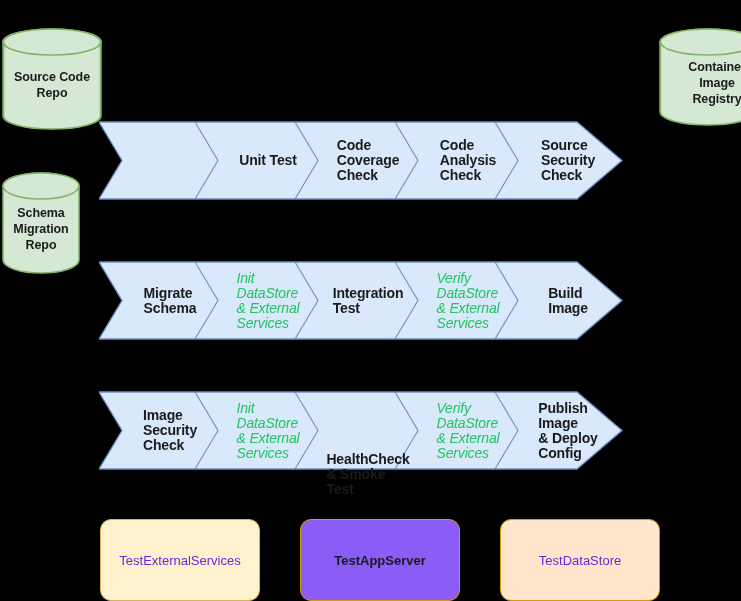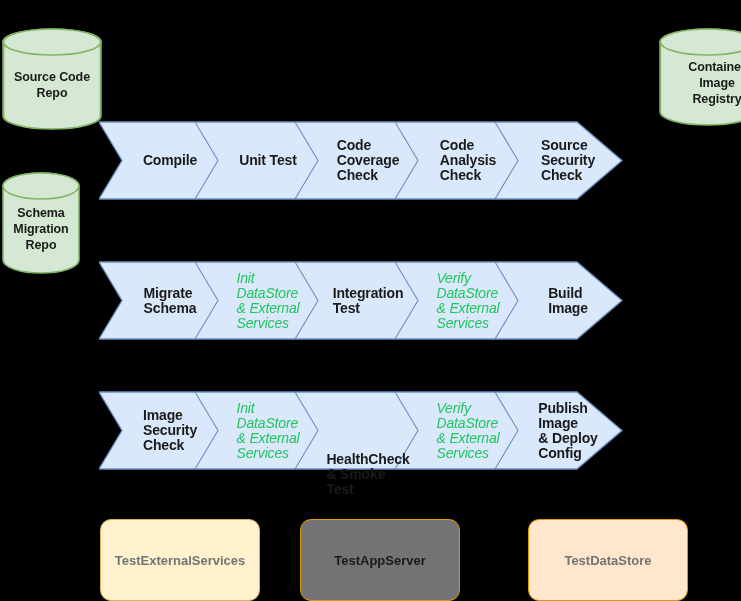--- a/index.html
+++ b/index.html
@@ -76,21 +76,21 @@
     position: absolute;
     border-radius: 11px;
     display: flex;
     align-items: center;
     justify-content: center;
     text-align: center;
     font-size: 13px;
     box-sizing: border-box;
   }
   .testbox.bold { font-weight: bold; color: #1a1a1a; }
-  .testbox.muted { font-weight: bold; color: #737373; }
+  .testbox.muted { font-weight: normal; color: #6d28d9; }
 </style>
 </head>
 <body>
 
 <div class="cyl" id="ds0" style="left:2px; top:28px; width:100px; height:102px;">
   <svg viewBox="0 0 78 102" preserveAspectRatio="none">
     <path d="M1,14 A38,13 0 0 1 77,14 L77,88 A38,13 0 0 1 1,88 Z" fill="#d5e8d4" stroke="#82b366" stroke-width="1.6"></path>
     <ellipse cx="39" cy="14" rx="38" ry="13" fill="#d5e8d4" stroke="#82b366" stroke-width="1.6"></ellipse>
   </svg>
   <div class="cyl-label">Source Code<br>Repo</div>
@@ -113,21 +113,20 @@
 </div>
 
 <div class="pipeline" style="left:99px; top:121px; width:524px; height:79px;">
   <svg width="524" height="79">
     <path d="M0,1 L478,1 L523,39.5 L478,78 L0,78 L23,39.5 Z" fill="#dae8fc" stroke="#6c8ebf" stroke-width="1.3"></path>
     <path d="M96,1 L119,39.5 L96,78" fill="none" stroke="#6c8ebf" stroke-width="1.1"></path>
     <path d="M196,1 L219,39.5 L196,78" fill="none" stroke="#6c8ebf" stroke-width="1.1"></path>
     <path d="M296,1 L319,39.5 L296,78" fill="none" stroke="#6c8ebf" stroke-width="1.1"></path>
     <path d="M396,1 L419,39.5 L396,78" fill="none" stroke="#6c8ebf" stroke-width="1.1"></path>
   </svg>
-  <div class="stage-label solid" style="left:23px; top:0; width:96px; height:79px;">Compile</div>
   <div class="stage-label solid" style="left:119px; top:0; width:100px; height:79px;">Unit Test</div>
   <div class="stage-label solid" style="left:219px; top:0; width:100px; height:79px;">Code<br>Coverage<br>Check</div>
   <div class="stage-label solid" style="left:319px; top:0; width:100px; height:79px;">Code<br>Analysis<br>Check</div>
   <div class="stage-label solid" style="left:419px; top:0; width:100px; height:79px;">Source<br>Security<br>Check</div>
 </div>
 
 <div class="pipeline" style="left:99px; top:261px; width:524px; height:79px;">
   <svg width="524" height="79">
     <path d="M0,1 L478,1 L523,39.5 L478,78 L0,78 L23,39.5 Z" fill="#dae8fc" stroke="#6c8ebf" stroke-width="1.3"></path>
     <path d="M96,1 L119,39.5 L96,78" fill="none" stroke="#6c8ebf" stroke-width="1.1"></path>
@@ -152,15 +151,15 @@
   </svg>
   <div class="stage-label solid" style="left:23px; top:0; width:96px; height:79px;">Image<br>Security<br>Check</div>
   <div class="stage-label ghost" style="left:119px; top:0; width:100px; height:79px;">Init<br>DataStore<br>&amp; External<br>Services</div>
   <div class="stage-label solid" style="left:219px; top:0; width:100px; height:79px;margin-top:44px;">HealthCheck<br>&amp; Smoke<br>Test</div>
   <div class="stage-label ghost" style="left:319px; top:0; width:100px; height:79px;">Verify<br>DataStore<br>&amp; External<br>Services</div>
   <div class="stage-label solid" style="left:419px; top:0; width:100px; height:79px;">Publish<br>Image<br>&amp; Deploy<br>Config</div>
 </div>
 
 <div class="testbox muted" style="left:100px; top:519px; width:160px; height:82px; background:#fff2cc; border:1.6px solid #d6b656;">TestExternalServices</div>
 
-<div class="testbox bold" style="left:300px; top:519px; width:160px; height:82px; background:#737373; border:1.6px solid #d79b00;">TestAppServer</div>
+<div class="testbox bold" style="left:300px; top:519px; width:160px; height:82px; background:#8b5cf6; border:1.6px solid #d79b00;">TestAppServer</div>
 
-<div class="testbox muted" style="left:528px; top:519px; width:160px; height:82px; background:#ffe6cc; border:1.6px solid #d79b00;">TestDataStore</div>
+<div class="testbox muted" style="left:500px; top:519px; width:160px; height:82px; background:#ffe6cc; border:1.6px solid #d79b00;">TestDataStore</div>
 
 </body></html>

